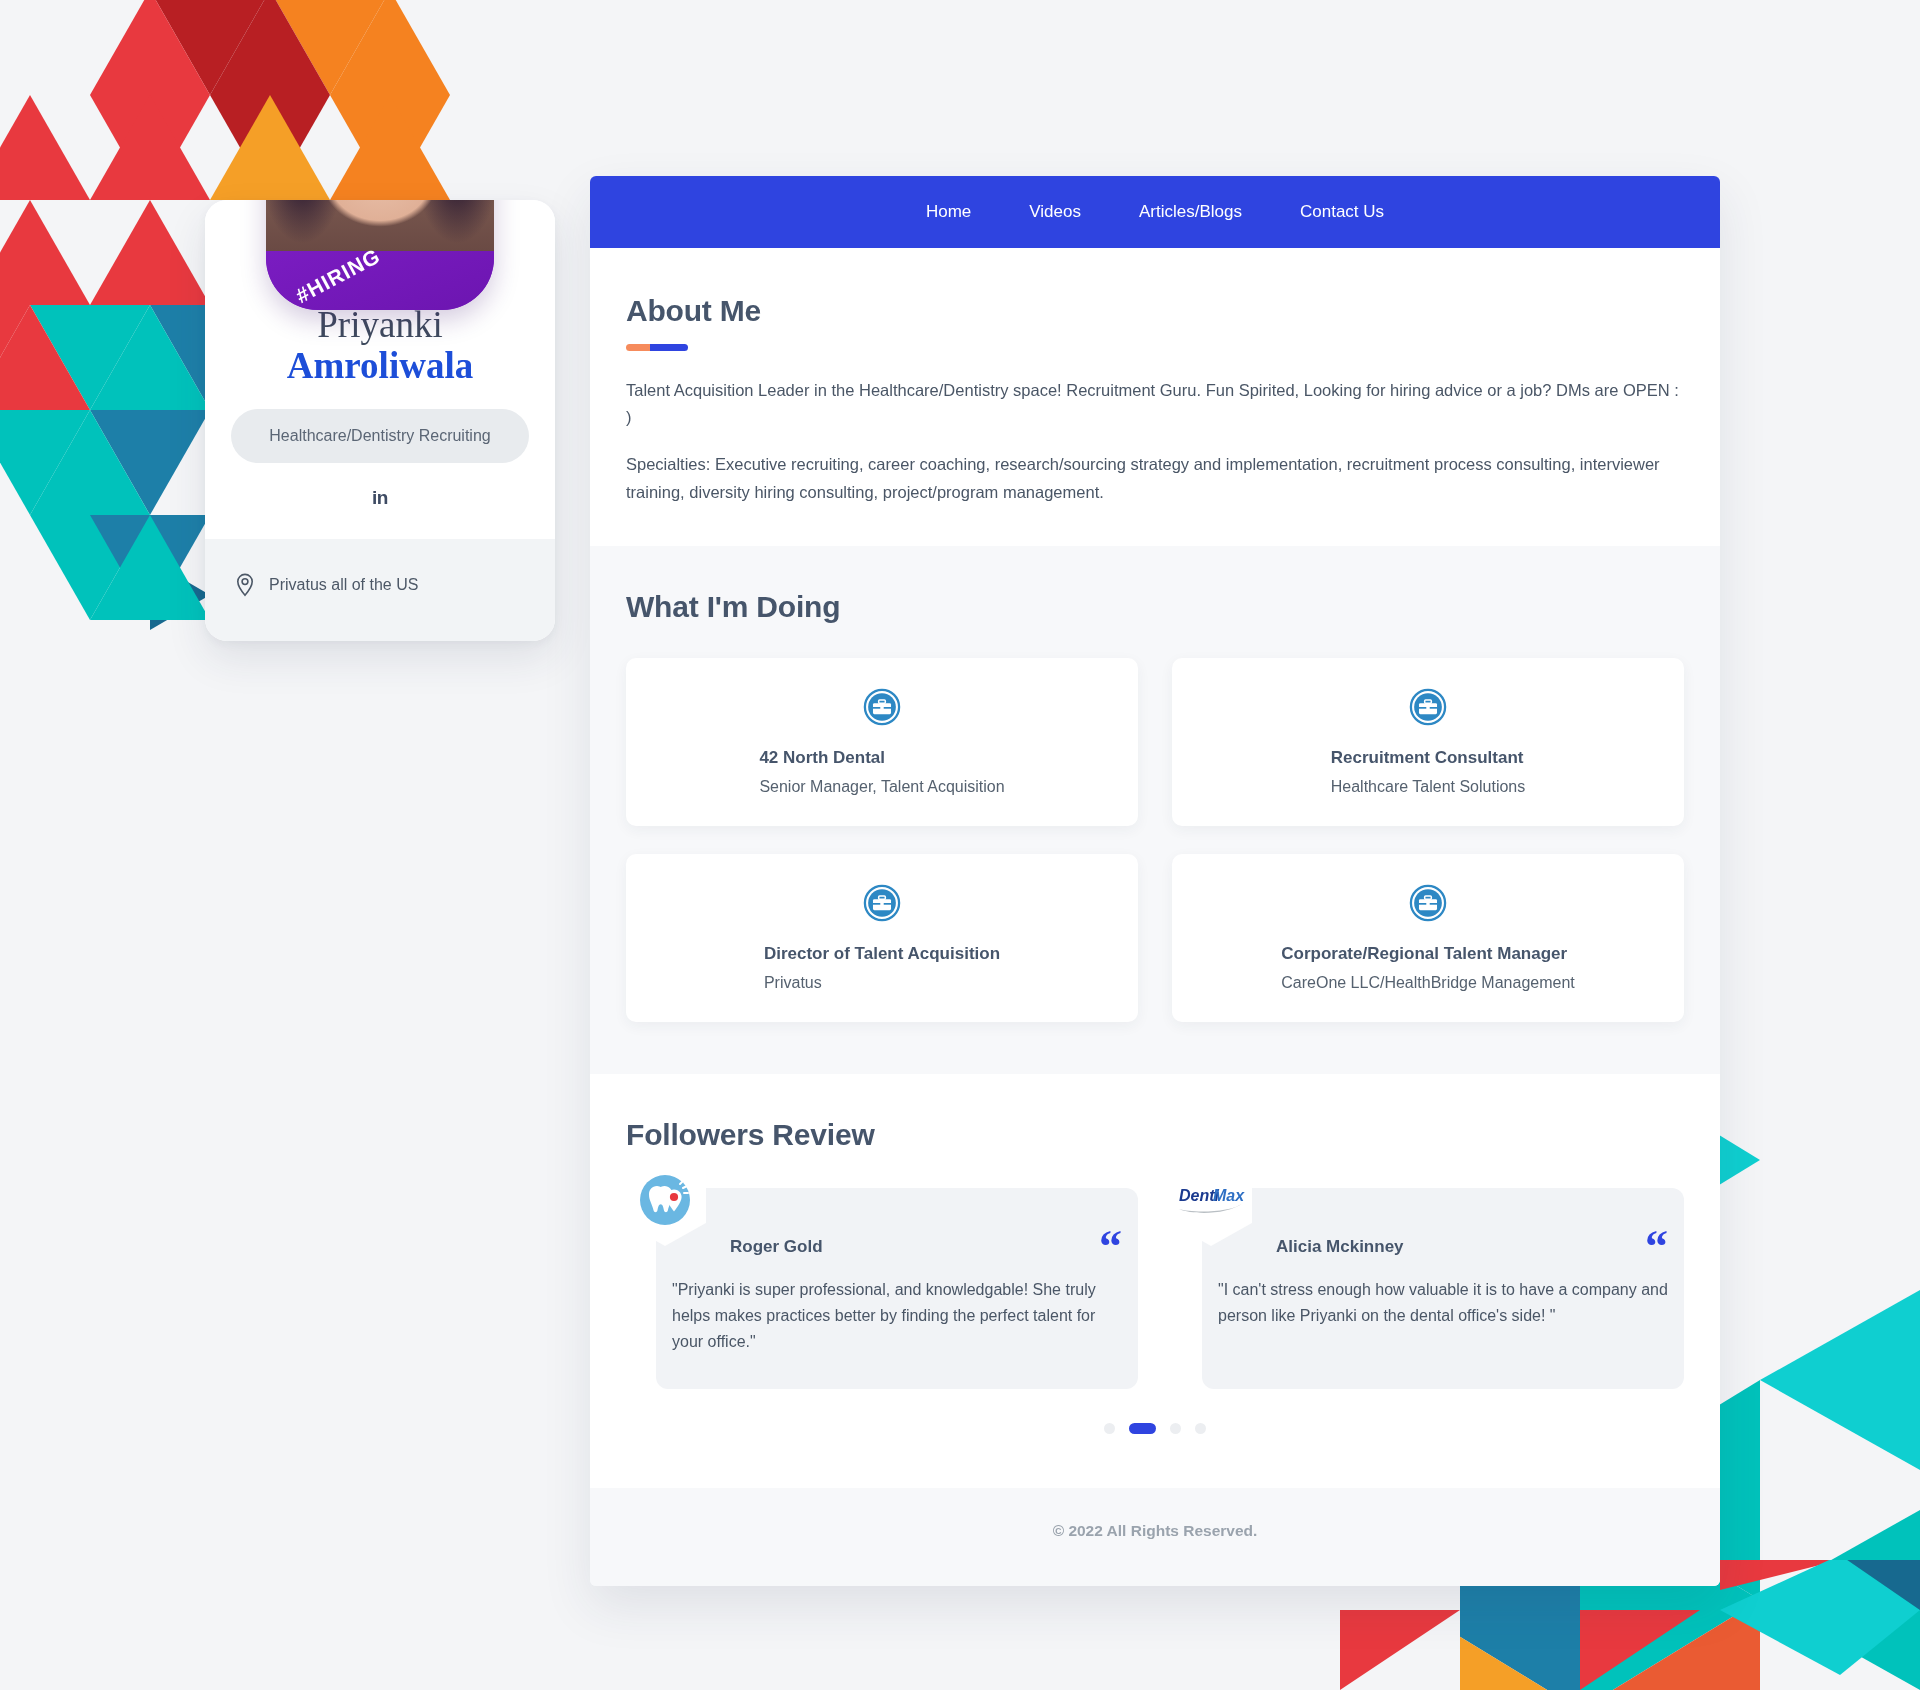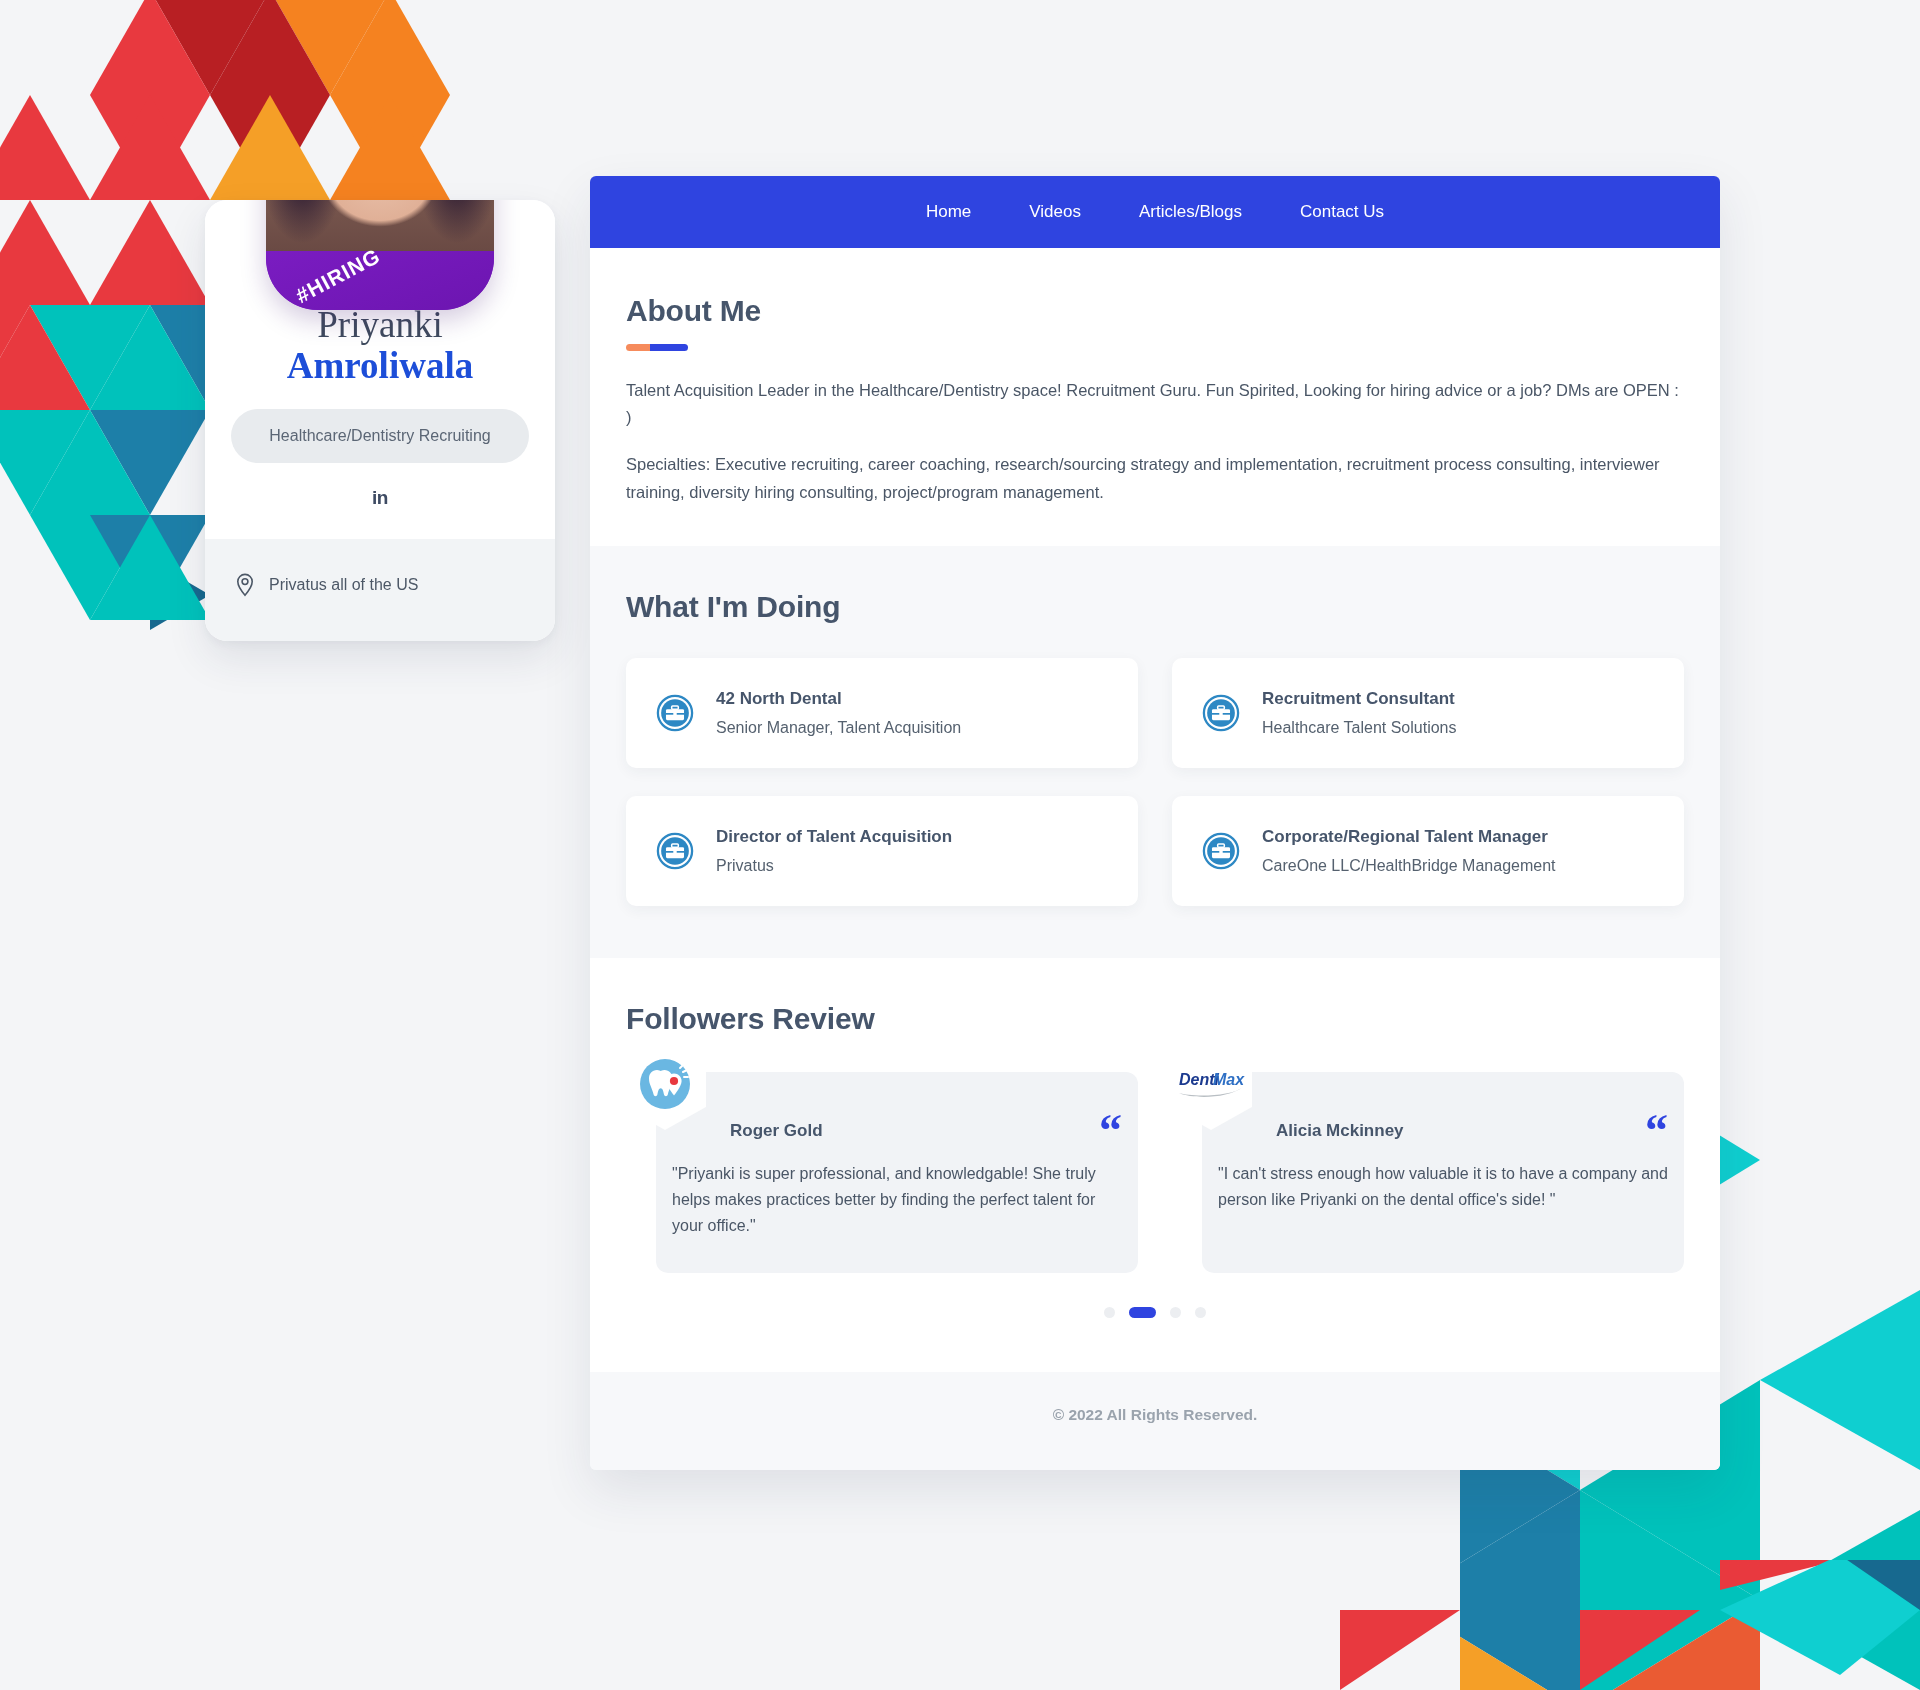--- a/index.html
+++ b/index.html
@@ -122,20 +122,21 @@
   #doing-section { padding: 44px 36px 52px; background:#f7f8fa; }
   #doing-grid {
     margin-top: 34px;
     display:grid; grid-template-columns: 1fr 1fr;
     gap: 28px 34px;
   }
   .job-card {
     background:#fff; border-radius: 10px; padding: 30px 30px;
     display:flex; align-items:center; gap: 22px; min-height: 110px;
     box-shadow: 0 4px 14px rgba(40,50,80,.055);
+    flex-direction: column;
   }
   .job-ic { flex:none; width:38px; height:38px; }
   .job-name { font-size:17px; font-weight:700; color:#46556b; }
   .job-sub { margin-top:10px; font-size:16px; color:#55616f; }
 
   #reviews-section { background:#fff; padding: 44px 36px 28px; }
   #reviews-grid {
     margin-top: 36px;
     display:grid; grid-template-columns: 1fr 1fr; gap: 34px;
   }

